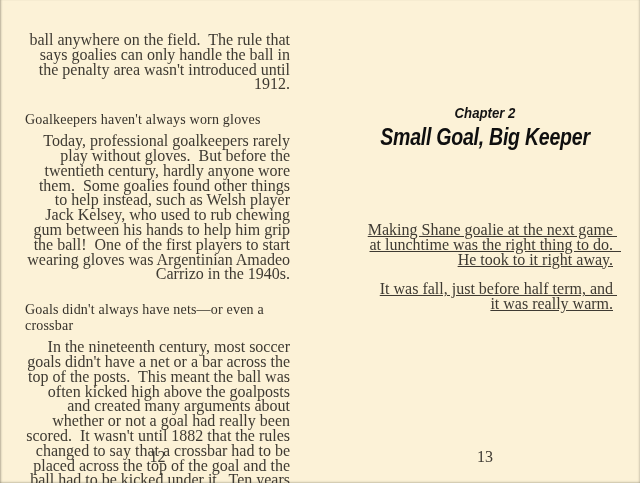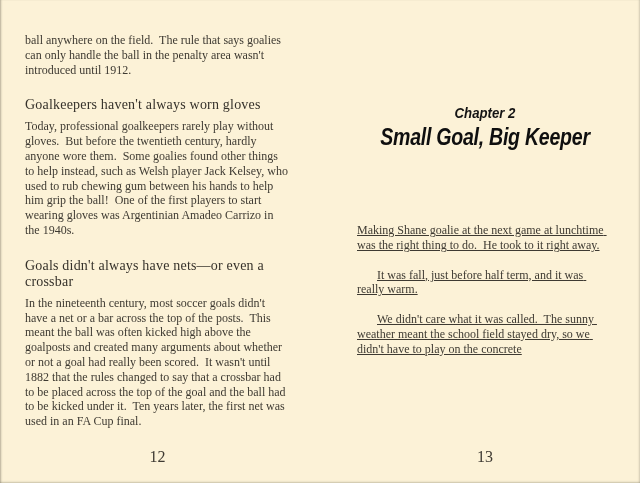--- a/index.html
+++ b/index.html
@@ -17,24 +17,24 @@
       inset 0 -2px 2px -1px rgba(100, 95, 80, 0.30),
       inset -2px 0 2px -1px rgba(100, 95, 80, 0.25);
     color: #3e3a32;
   }
   .page { position: absolute; }
   .page-left  { left: 25px;  top: 33px;  width: 265px; }
   .page-right { left: 357px; top: 104px; width: 256px; }
 
   p.body {
     margin: 0;
-    font-size: 12px;
+    font-size: 16px;
     line-height: 14.8px;
     white-space: pre-wrap;
-    text-align: left;
+    text-align: right;
   }
   .section-heading {
     margin: 20px 0 6px 0;
     font-size: 14px;
     line-height: 16px;
     font-weight: normal;
     letter-spacing: 0.2px;
     color: #35312a;
     white-space: pre-wrap;
   }
@@ -93,20 +93,19 @@
     <p class="body">In the nineteenth century, most soccer goals didn't have a net or a bar across the top of the posts.  This meant the ball was often kicked high above the goalposts and created many arguments about whether or not a goal had really been scored.  It wasn't until 1882 that the rules changed to say that a crossbar had to be placed across the top of the goal and the ball had to be kicked under it.  Ten years later, the first net was used in an FA Cup final.</p>
   </div>
 
   <div class="page page-right">
     <div class="chapter-label">Chapter 2</div>
     <div class="chapter-title">Small Goal, Big Keeper</div>
 
     <div class="chapter-body">
       <p class="body">Making Shane goalie at the next game at lunchtime was the right thing to do.  He took to it right away.</p>
       <p class="body indent">It was fall, just before half term, and it was really warm.</p>
-      <p class="body indent">We didn't care what it was called.  The sunny weather meant the school field stayed dry, so we didn't have to play on the concrete</p>
     </div>
   </div>
 
   <div class="pagenum pagenum-left">12</div>
   <div class="pagenum pagenum-right">13</div>
 
 </div>
 
 </body></html>

